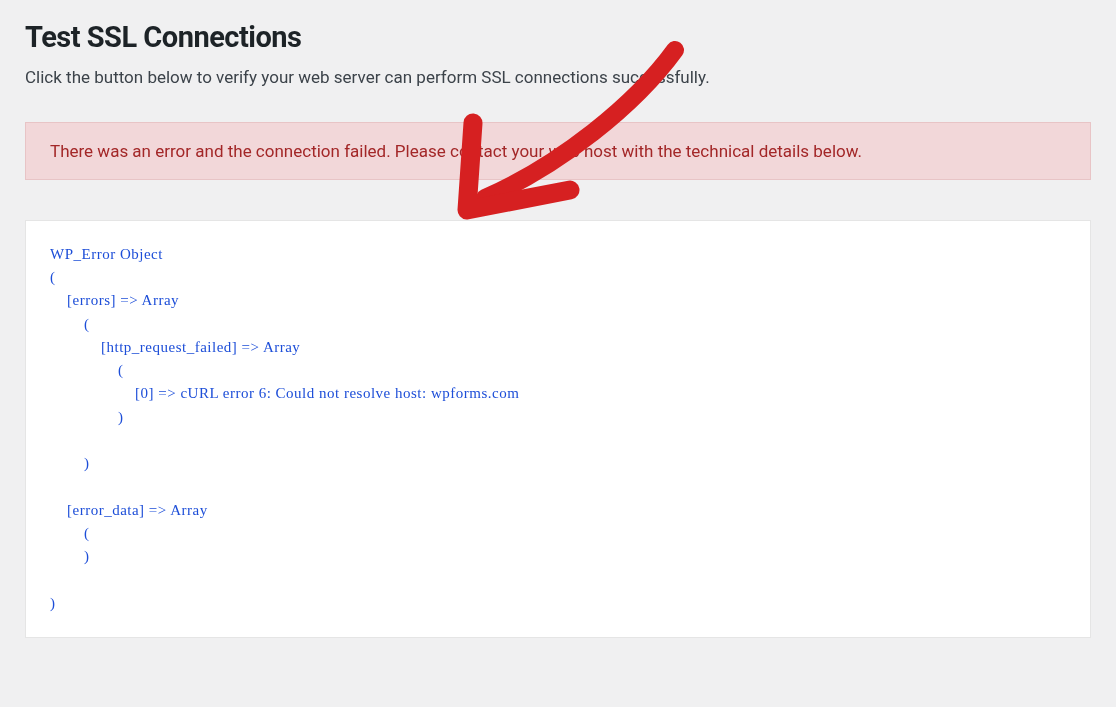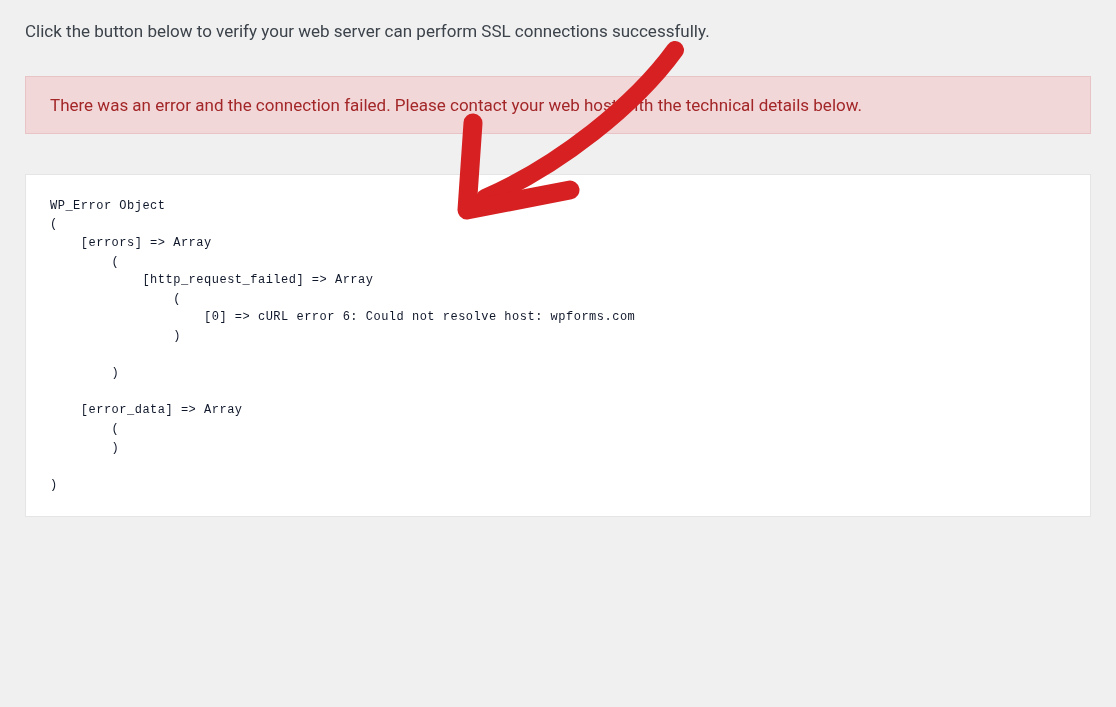--- a/index.html
+++ b/index.html
@@ -33,44 +33,45 @@
       color: #a32728;
       padding: 18px 24px;
       font-size: 17px;
       margin-bottom: 40px;
       text-align: left;
     }
     .code-block {
       background: #ffffff;
       border: 1px solid #e5e5e5;
       padding: 22px 24px;
-      font-family: Liberation Mono, monospace;
-      font-size: 12px;
+      font-family: Liberation Serif, serif;
+      font-size: 15px;
       line-height: 1.55;
-      color: #0f172a;
+      color: #1d4ed8;
       white-space: pre;
       overflow-x: auto;
       letter-spacing: 0.5px;
     }
     .wrapper {
       position: relative;
     }
     .annotation-arrow {
       position: absolute;
       top: 0px;
       left: 400px;
       z-index: 10;
       pointer-events: none;
     }
   </style>
 </head>
 <body>
 
 <div class="wrapper">
 
+  <h1 class="page-title">Test SSL Connections</h1>
 
   <p class="page-subtitle">Click the button below to verify your web server can perform SSL connections successfully.</p>
 
   <div class="alert-error">There was an error and the connection failed. Please contact your web host with the technical details below.</div>
 
   <svg class="annotation-arrow" width="280" height="210" viewBox="0 0 280 210">
     <g fill="none" stroke-linecap="round" stroke-linejoin="round" stroke="#d62021">
       <path d="M 250 30 C 210 85, 135 145, 60 178" stroke-width="18"></path>
       <path d="M 48 103 L 42 190 L 145 170" stroke-width="19"></path>
     </g>

